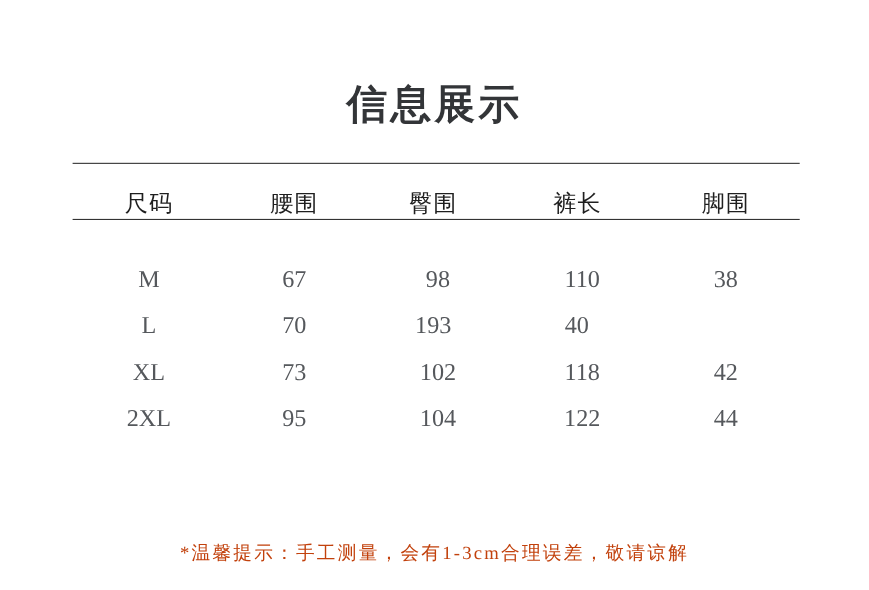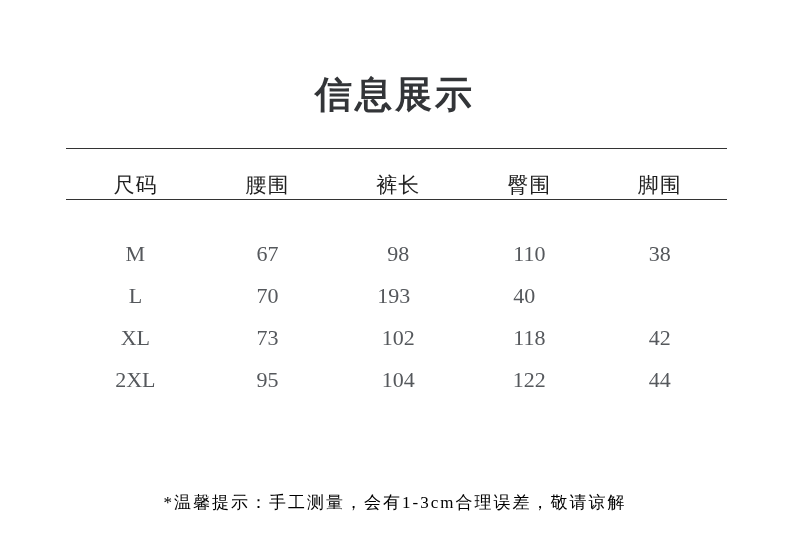--- a/index.html
+++ b/index.html
@@ -67,38 +67,38 @@
     color: #55585c;
   }
   .footer-note {
     position: absolute;
     top: 491px;
     left: 0;
     width: 100%;
     margin: 0;
     text-align: center;
     font-size: 17px;
-    color: #000000;
+    color: #c2410c;
     letter-spacing: 2px;
   }
 </style>
 </head>
 <body>
 
 <div class="page">
 
   <h1 class="title">信息展示</h1>
 
   <div class="size-table">
 
     <div class="header-row">
       <div class="cell c1">尺码</div>
       <div class="cell c2">腰围</div>
+      <div class="cell c4">臀围</div>
       <div class="cell c3">裤长</div>
-      <div class="cell c4">臀围</div>
       <div class="cell c5">脚围</div>
     </div>
 
     <div class="table-body">
 
       <div class="row">
         <div class="cell c1">M</div>
         <div class="cell c2">67</div>
         <div class="cell c3">98</div>
         <div class="cell c4">110</div>

